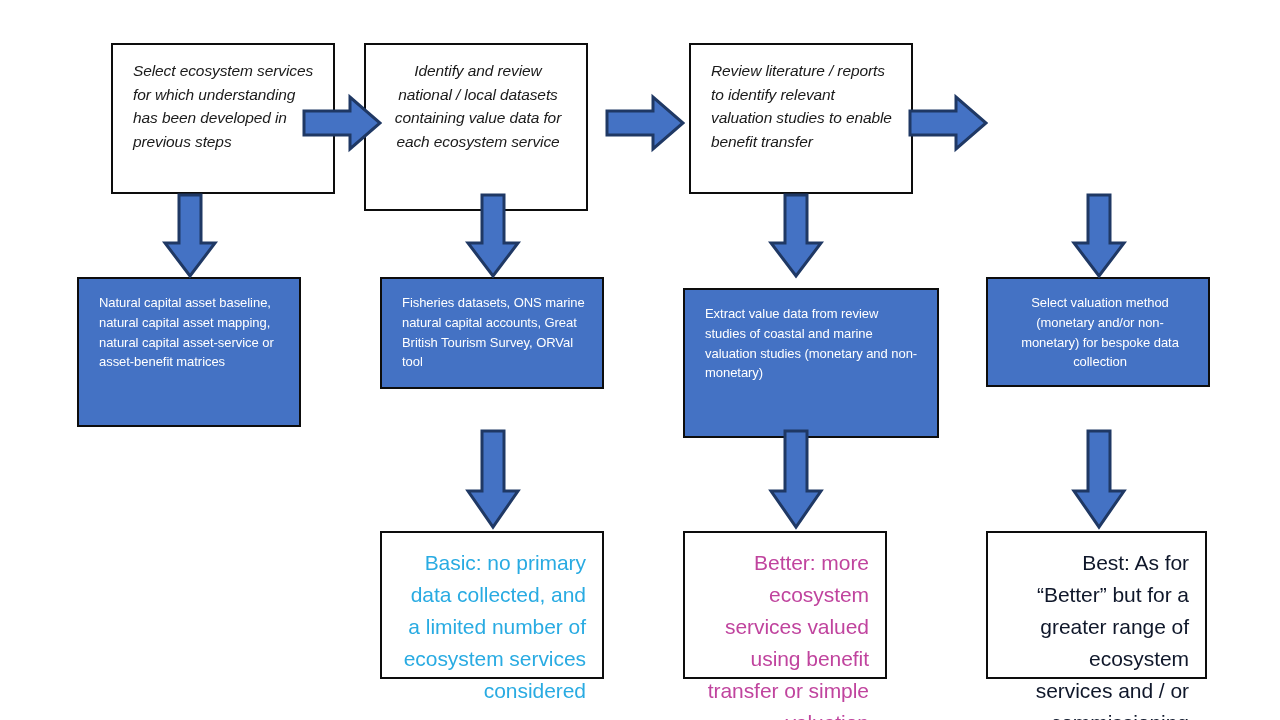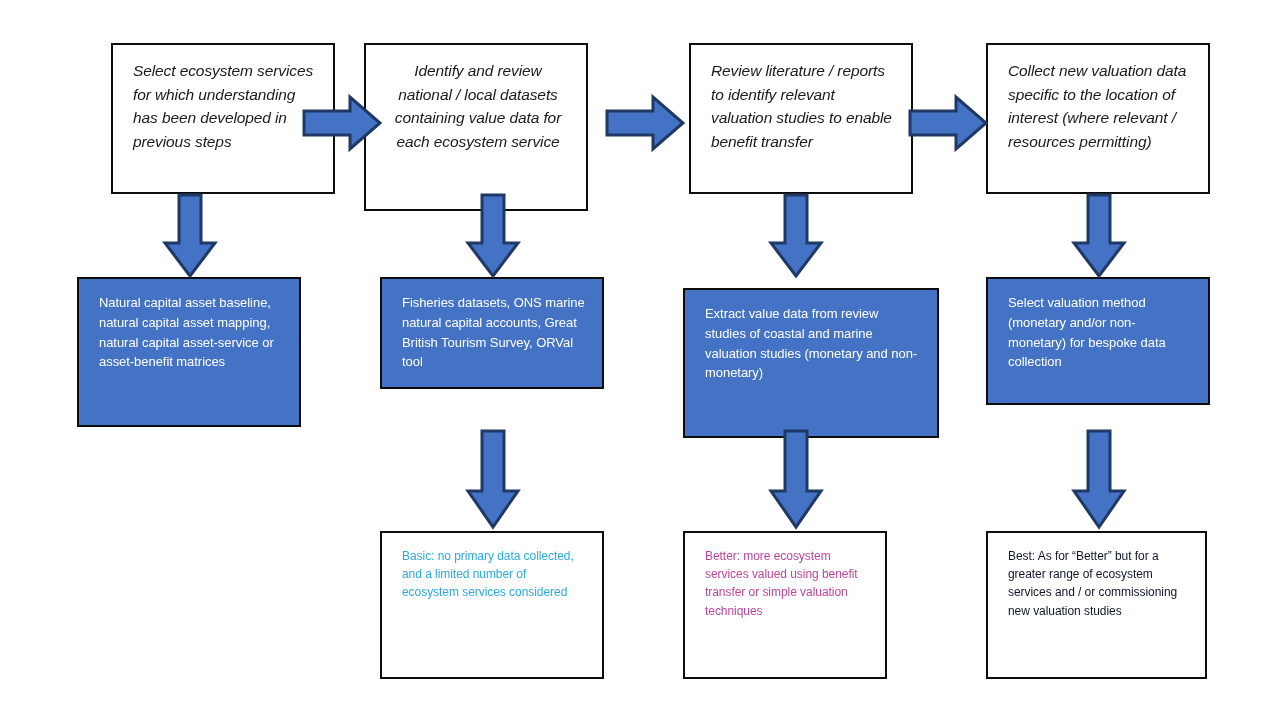--- a/index.html
+++ b/index.html
@@ -44,22 +44,23 @@
   
   .node.source {
     background: #4472C4;
     color: #ffffff;
     font-size: 13px;
     letter-spacing: -0.05px;
   }
 
   
   .node.tier {
-    font-size: 12px;
+    font-size: 21px;
     letter-spacing: -0.05px;
+    text-align: right;
   }
 
   
   .arrow {
     position: absolute;
     pointer-events: none;
   }
   .arrow svg { display: block; }
 </style>
 </head>
@@ -72,37 +73,34 @@
   </div>
 
   <div class="node step" style="left:364px; top:43px; width:224px; height:168px;text-align:center;">
     <span class="txt">Identify and review national / local datasets containing value data for each ecosystem service</span>
   </div>
 
   <div class="node step" style="left:683px; top:43px; width:224px; height:151px;margin-left:6px;">
     <span class="txt">Review literature / reports to identify relevant valuation studies to enable benefit transfer</span>
   </div>
 
-  <div class="node step" style="left:986px; top:43px; width:224px; height:151px;">
-    <span class="txt">Collect new valuation data specific to the location of interest (where relevant / resources permitting)</span>
-  </div>
 
   <div class="node source" style="left:77px; top:277px; width:224px; height:150px;">
     <span class="txt">Natural capital asset baseline, natural capital asset mapping, natural capital asset-service or asset-benefit matrices</span>
   </div>
 
   <div class="node source" style="left:380px; top:277px; width:224px; height:112px;">
     <span class="txt">Fisheries datasets, ONS marine natural capital accounts, Great British Tourism Survey, ORVal tool</span>
   </div>
 
   <div class="node source" style="left:683px; top:288px; width:256px; height:150px;">
     <span class="txt">Extract value data from review studies of coastal and marine valuation studies (monetary and non-monetary)</span>
   </div>
 
-  <div class="node source" style="left:986px; top:277px; width:224px; height:128px;">
+  <div class="node source" style="left:986px; top:277px; width:224px; height:110px;text-align:center;">
     <span class="txt">Select valuation method (monetary and/or non-monetary) for bespoke data collection</span>
   </div>
 
   <div class="node tier" style="left:380px; top:531px; width:224px; height:148px; color:#29ABE2;">
     <span class="txt">Basic: no primary data collected, and a limited number of ecosystem services considered</span>
   </div>
 
   <div class="node tier" style="left:683px; top:531px; width:204px; height:148px; color:#C0449E;">
     <span class="txt">Better: more ecosystem services valued using benefit transfer or simple valuation techniques</span>
   </div>

